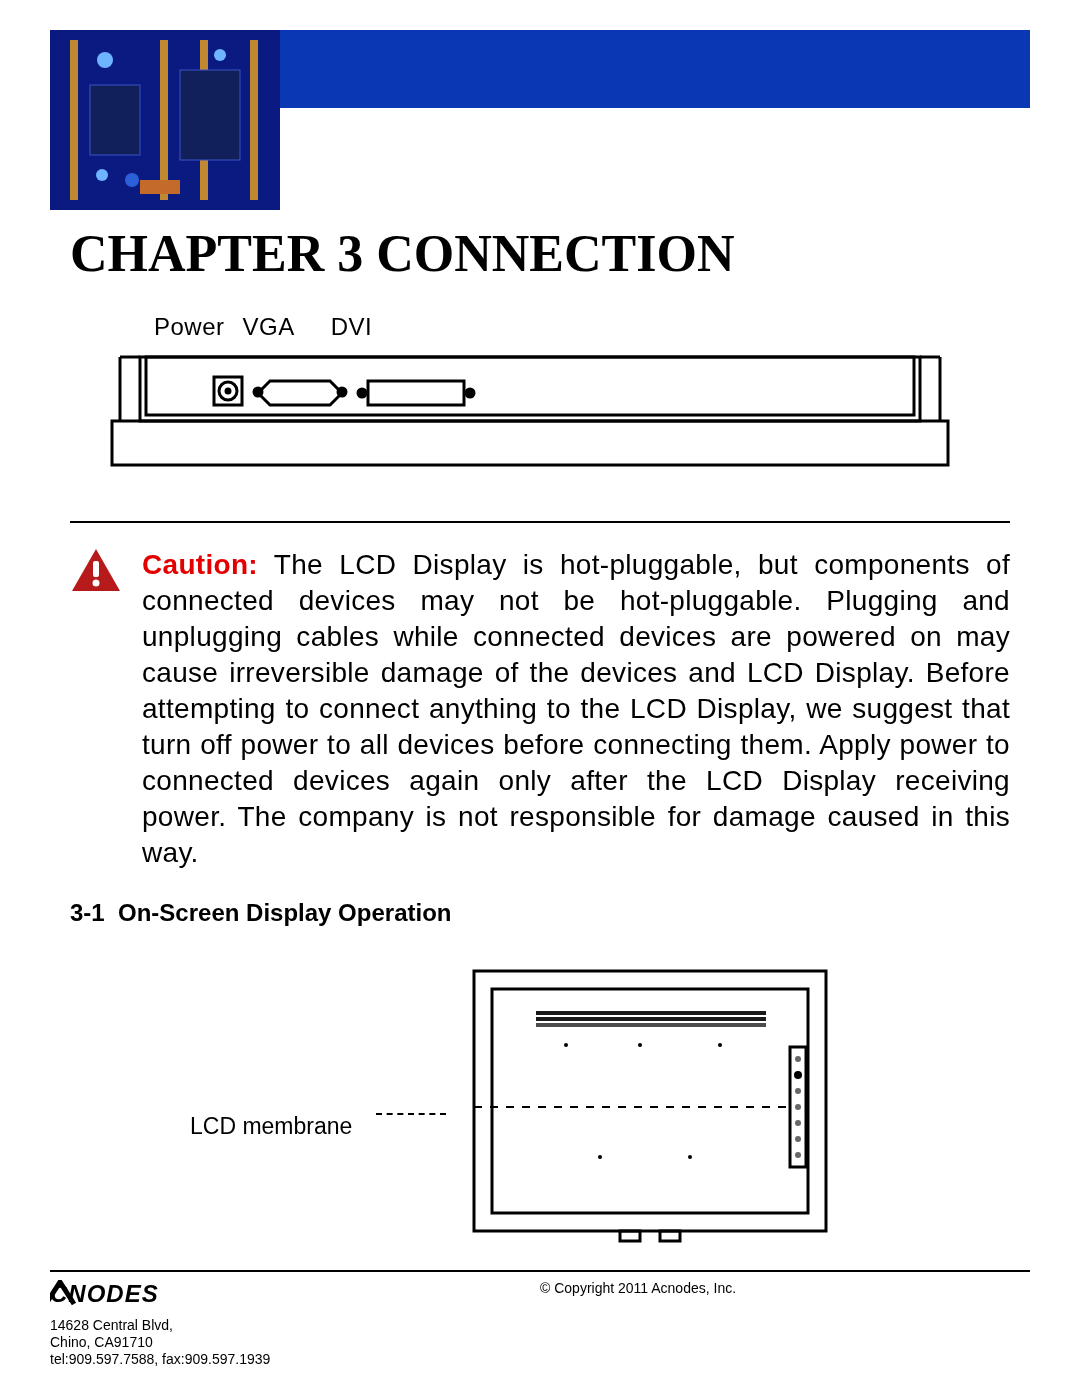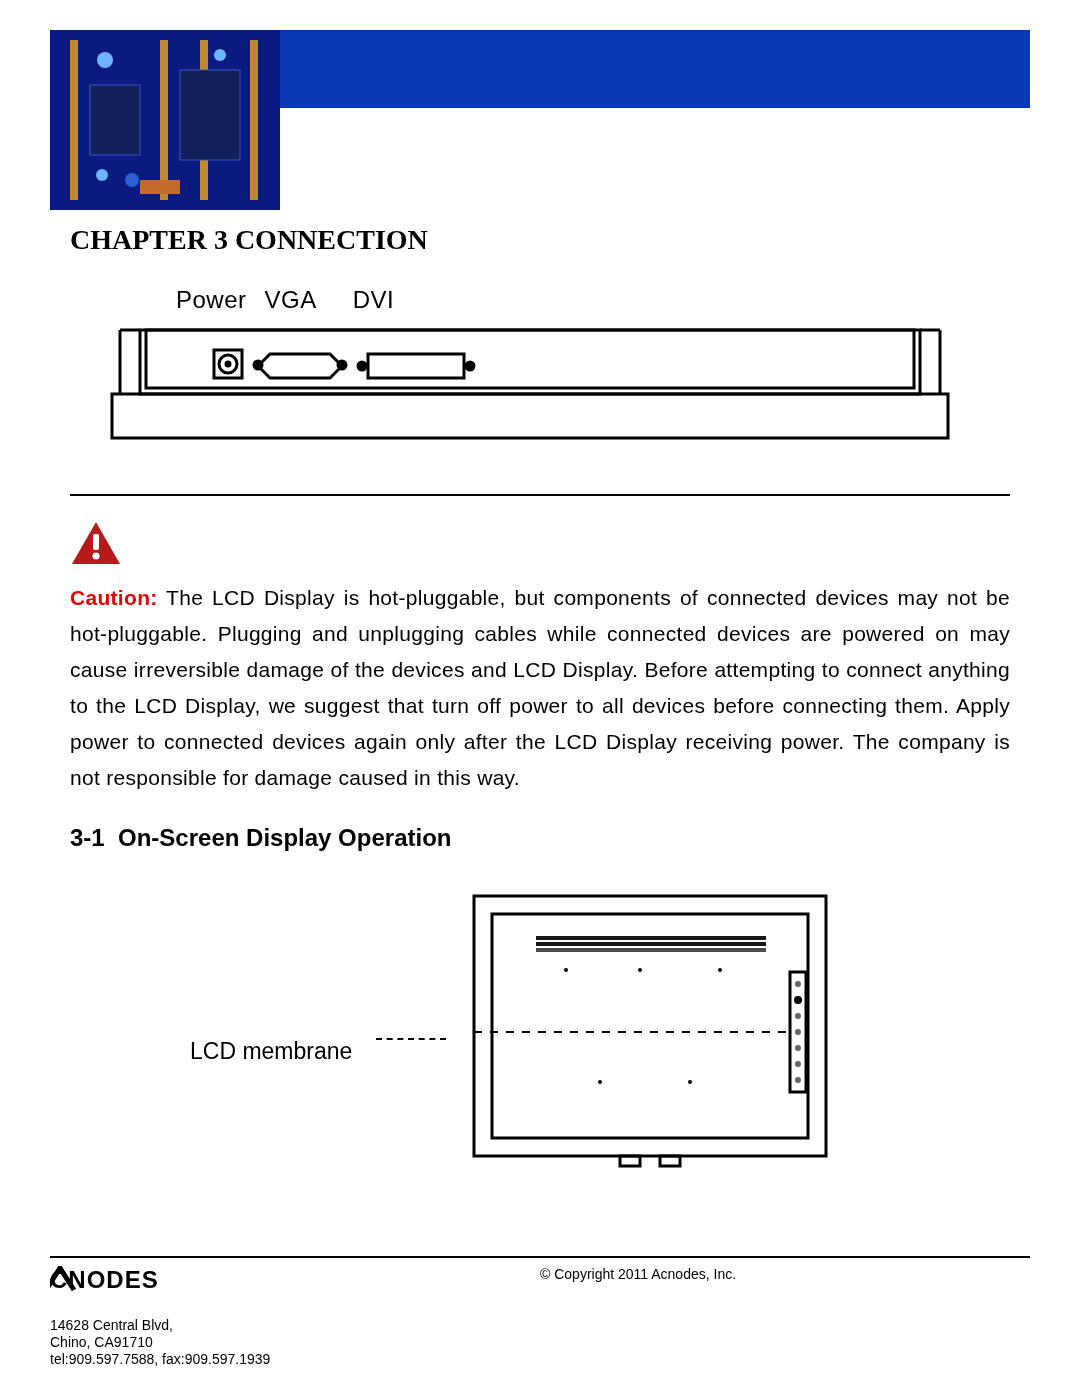--- a/index.html
+++ b/index.html
@@ -54,57 +54,56 @@
     overflow:hidden;
   }
   .banner-photo svg{width:100%;height:100%;}
 
   
   .content{
     margin:10px 70px 0 70px;
   }
   h1.chapter{
     font-family:"Times New Roman", Times, serif;
-    font-size:28px;
+    font-size:52px;
     font-weight:bold;
     margin:14px 0 30px 0;
   }
 
   
   .port-labels{
     display:flex;
     gap:18px;
     font-size:24px;
-    margin-left:106px;
+    margin-left:84px;
     margin-bottom:10px;
   }
   .port-labels span{letter-spacing:.5px;}
 
   
   .port-diagram{
     margin-left:40px;
     margin-right:40px;
   }
   .port-diagram svg{display:block;}
 
   hr.sep{
     border:none;
     border-top:2px solid #000;
     margin:50px 0 24px 0;
   }
 
   
   .caution-block{
     display:flex;
-    gap:8px;
-    font-size:21px;
+    gap:20px;
+    font-size:28px;
     line-height:36px;
     letter-spacing:.3px;
     text-align:justify;
-    flex-direction:column;
   }
   .caution-icon{
     flex:0 0 52px;
     height:48px;
   }
   .caution-icon svg{width:52px;height:48px;}
   .caution-text .caution-label{
     color:var(--caution);
     font-weight:bold;
   }
@@ -149,21 +148,22 @@
     display:flex;
     justify-content:space-between;
     font-size:14px;
     color:#000;
   }
   .footer-left .brand{
     font-family:Arial, sans-serif;
     font-size:26px;
     font-weight:900;
     letter-spacing:1px;
-    margin-bottom:16px;
+    margin-bottom:2px;
+    font-style:italic;
   }
   .footer-left .addr{line-height:17px;}
   .footer-right{
     width:490px;
     text-align:justify;
     line-height:17px;
   }
 </style>
 </head>
 <body>

